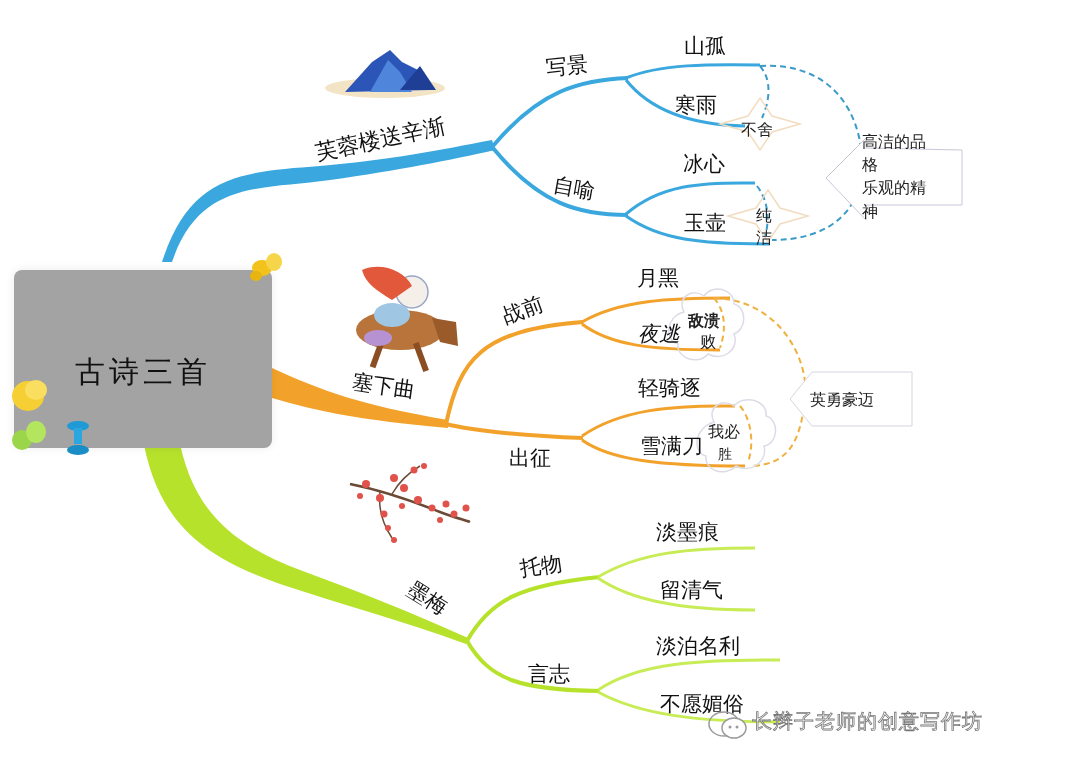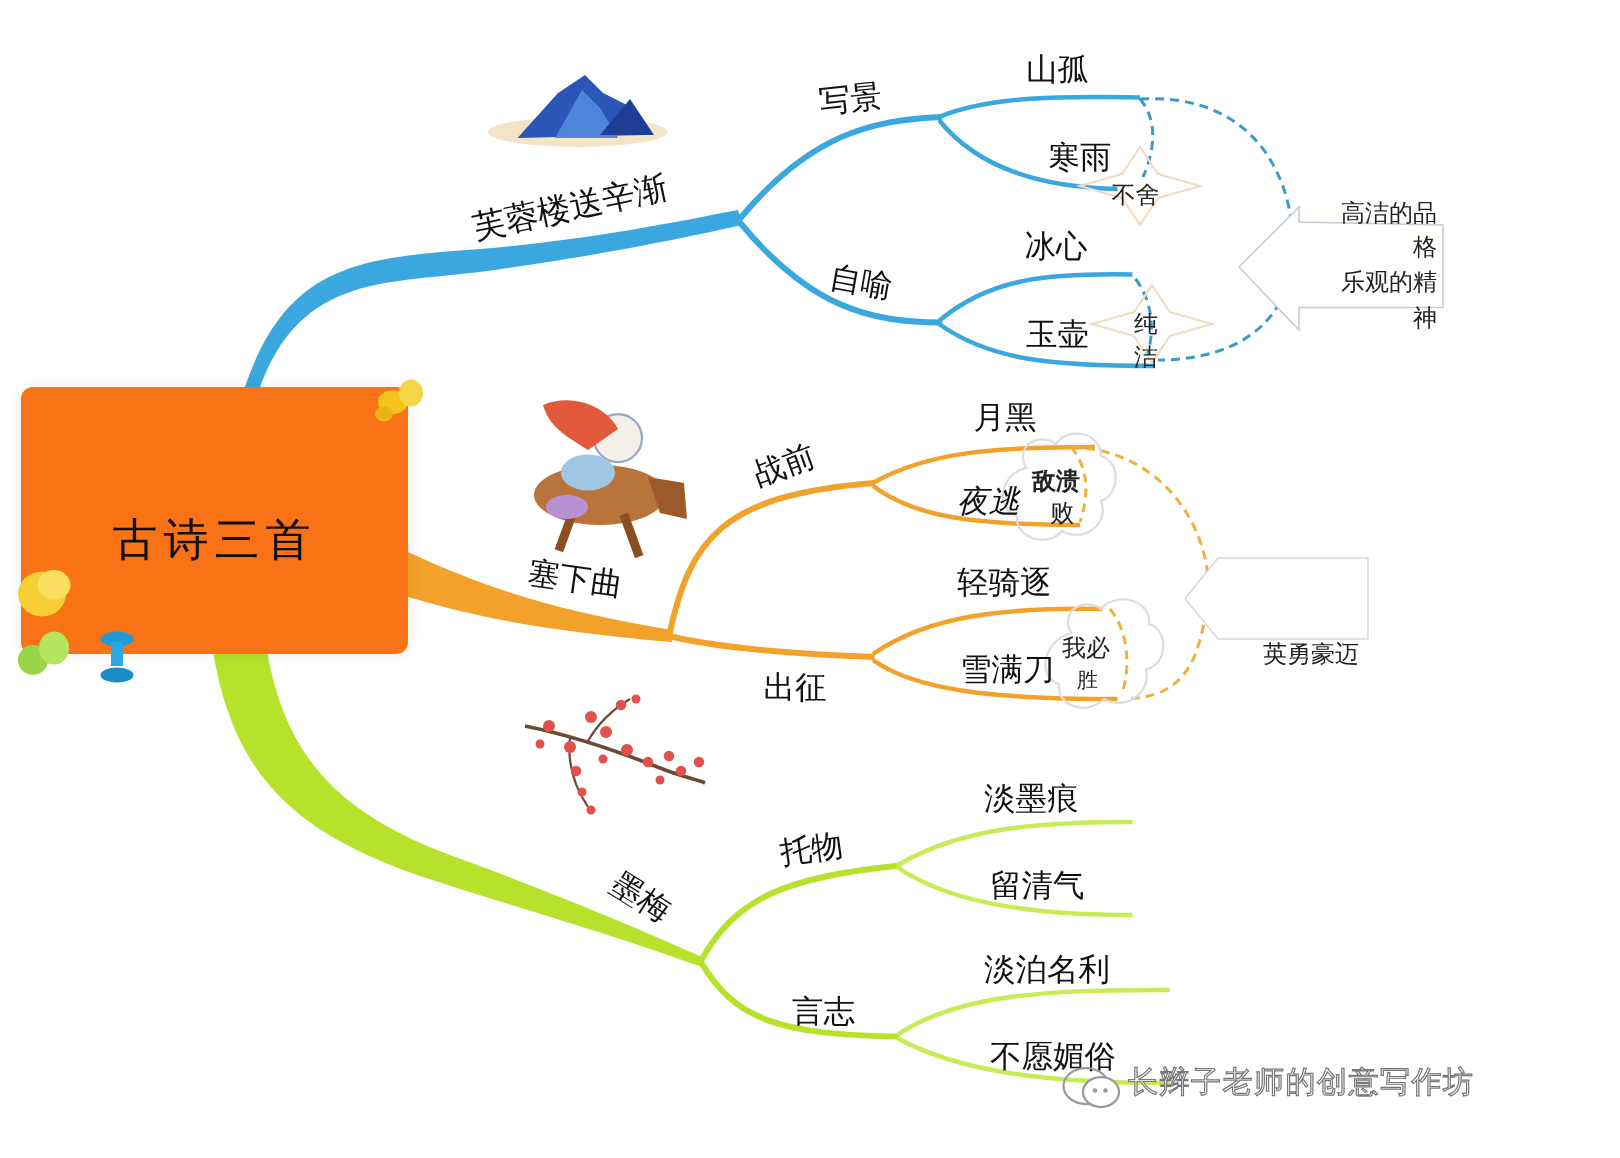--- a/index.html
+++ b/index.html
@@ -1,26 +1,26 @@
 <!DOCTYPE html>
 <html><head>
 <meta charset="utf-8">
 <style>
   html, body { margin: 0; padding: 0; background: #ffffff; }
   body { width: 1080px; height: 772px; position: relative; overflow: hidden;
          font-family: "DejaVu Serif", "Liberation Serif", serif; color: #111; }
   .abs { position: absolute; }
   svg.map { position: absolute; left: 0; top: 0; }
-  .central-card { position: absolute; left: 14px; top: 258px; width: 258px; height: 178px;
-    background: #f97316; border-radius: 8px; box-shadow: 0 0 10px rgba(0,0,0,0.08); }
+  .central-card { position: absolute; left: 14px; top: 270px; width: 258px; height: 178px;
+    background: #a3a3a3; border-radius: 8px; box-shadow: 0 0 10px rgba(0,0,0,0.08); }
   .central-title { position: absolute; left: 0; right: 0; top: 82px; text-align: center;
     font-size: 30px; letter-spacing: 4px; color: #111; }
   .lbl { position: absolute; font-size: 21px; white-space: nowrap; color: #111; line-height: 1; }
   .lbl-sm { position: absolute; font-size: 16px; white-space: nowrap; color: #222; line-height: 1.25; text-align: right; }
-  .summary-box { position: absolute; text-align: right; font-size: 16px; line-height: 1.45; color: #222; }
+  .summary-box { position: absolute; text-align: left; font-size: 16px; line-height: 1.45; color: #222; }
   .watermark { position: absolute; left: 752px; top: 708px; font-size: 20px; color: #fff;
     -webkit-text-stroke: 0.8px #777; letter-spacing: 1px; font-family: "DejaVu Sans", sans-serif; }
 </style>
 </head>
 <body>
 
 <svg class="map" width="1080" height="772" viewBox="0 0 1080 772">
 
   <g>
     <path d="M172,262 C200,180 260,190 330,180 C400,170 450,160 495,150 L492,140 C440,150 390,160 320,166 C240,172 190,175 162,262 Z" fill="#3aa8de"></path>
@@ -134,45 +134,45 @@
     <ellipse cx="78" cy="426" rx="11" ry="5" fill="#1f9ad6"></ellipse>
     <rect x="74" y="428" width="8" height="16" fill="#2aa6e0"></rect>
     <ellipse cx="78" cy="450" rx="11" ry="5" fill="#1a8cc6"></ellipse>
   </g>
 </svg>
 
 <div class="lbl" style="left:318px;top:142px;font-size:22px;transform:rotate(-12deg);transform-origin:left bottom;">芙蓉楼送辛渐</div>
 <div class="lbl" style="left:546px;top:56px;transform:rotate(-6deg);">写景</div>
 <div class="lbl" style="left:553px;top:178px;transform:rotate(10deg);">自喻</div>
 <div class="lbl" style="left:684px;top:36px;">山孤</div>
-<div class="lbl" style="left:699px;top:95px;">寒雨</div>
+<div class="lbl" style="left:675px;top:95px;">寒雨</div>
 <div class="lbl" style="left:683px;top:154px;">冰心</div>
 <div class="lbl" style="left:684px;top:213px;">玉壶</div>
 <div class="lbl-sm" style="left:741px;top:120px;">不舍</div>
 <div class="lbl-sm" style="left:756px;top:206px;">纯</div>
 <div class="lbl-sm" style="left:756px;top:228px;">洁</div>
 <div class="summary-box" style="left:862px;top:130px;width:96px;">
   <div>高洁的品</div>
   <div>格</div>
   <div>乐观的精</div>
   <div>神</div>
 </div>
 
 <div class="lbl" style="left:352px;top:376px;transform:rotate(8deg);">塞下曲</div>
 <div class="lbl" style="left:502px;top:300px;transform:rotate(-20deg);">战前</div>
 <div class="lbl" style="left:509px;top:408px;margin-top:40px;">出征</div>
-<div class="lbl" style="left:637px;top:268px;margin-left:12px;">月黑</div>
+<div class="lbl" style="left:637px;top:268px;">月黑</div>
 <div class="lbl" style="left:638px;top:324px;font-style:italic;">夜逃</div>
 <div class="lbl" style="left:638px;top:378px;">轻骑逐</div>
 <div class="lbl" style="left:640px;top:436px;">雪满刀</div>
 <div class="lbl-sm" style="left:688px;top:311px;font-weight:bold;">敌溃</div>
 <div class="lbl-sm" style="left:700px;top:332px;">败</div>
 <div class="lbl-sm" style="left:708px;top:422px;">我必</div>
 <div class="lbl-sm" style="left:718px;top:446px;font-size:14px;">胜</div>
-<div class="summary-box" style="left:810px;top:388px;width:96px;margin-top:36px;">英勇豪迈</div>
+<div class="summary-box" style="left:810px;top:388px;width:96px;">英勇豪迈</div>
 
 <div class="lbl" style="left:406px;top:588px;transform:rotate(32deg);">墨梅</div>
 <div class="lbl" style="left:520px;top:556px;transform:rotate(-8deg);">托物</div>
 <div class="lbl" style="left:528px;top:664px;">言志</div>
 <div class="lbl" style="left:656px;top:522px;">淡墨痕</div>
 <div class="lbl" style="left:660px;top:580px;">留清气</div>
 <div class="lbl" style="left:656px;top:636px;">淡泊名利</div>
 <div class="lbl" style="left:660px;top:694px;text-align:center;">不愿媚俗</div>
 
 <svg class="abs" style="left:706px;top:708px" width="44" height="34">

